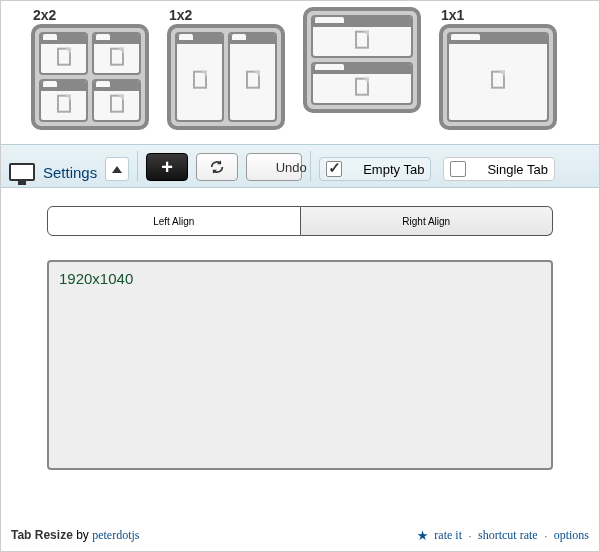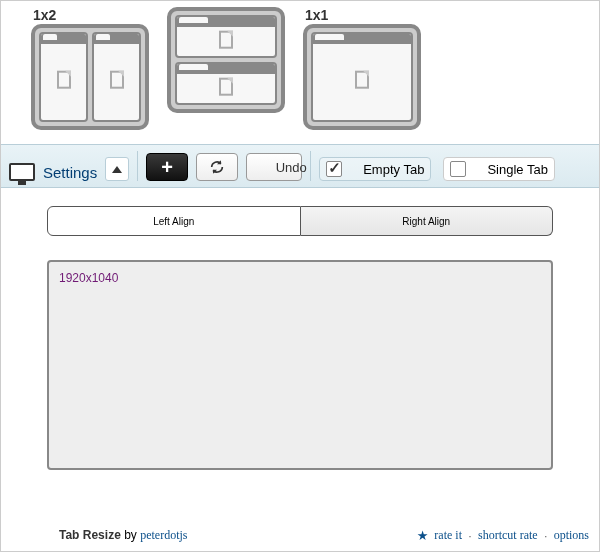--- a/index.html
+++ b/index.html
@@ -176,39 +176,56 @@
   }
   
   .preview {
     margin: 24px 46px 0 46px;
     height: 210px;
     border: 2px solid #888;
     border-radius: 4px;
     background: #eee;
     padding: 8px 10px;
   }
-  .res-text { font-size: 12px; color: #701a75; }
+  .res-text { font-size: 15px; color: #14532d; }
   
   .footer {
     position: absolute;
     bottom: 8px; left: 10px; right: 10px;
     display: flex; justify-content: space-between; align-items: center;
     font-size: 12px;
   }
-  .footer .left b { color: #333; font-weight: bold; margin-left: 48px; }
+  .footer .left b { color: #333; font-weight: bold; }
   .link { color: #0b4f8a; cursor: pointer; font-family: Liberation Serif, serif; }
   .footer .right { display: flex; align-items: center; gap: 6px; color:#0b4f8a;}
   .star { color: #0b4f8a; font-size: 13px; }
   .dot { color: #666; }
 </style>
 </head>
 <body>
 
 <div class="tiles" id="tiles-host">
     <div class="tile-wrap">
+      <div class="tile-label">2x2</div>
+      <div class="tile t2x2">
+        <div class="window">
+          <div class="doc-icon"></div>
+        </div>
+        <div class="window">
+          <div class="doc-icon"></div>
+        </div>
+        <div class="window">
+          <div class="doc-icon"></div>
+        </div>
+        <div class="window">
+          <div class="doc-icon"></div>
+        </div>
+      </div>
+    </div>
+    <div class="tile-wrap">
       <div class="tile-label">1x2</div>
       <div class="tile t1x2">
         <div class="window">
           <div class="doc-icon"></div>
         </div>
         <div class="window">
           <div class="doc-icon"></div>
         </div>
       </div>
     </div>

